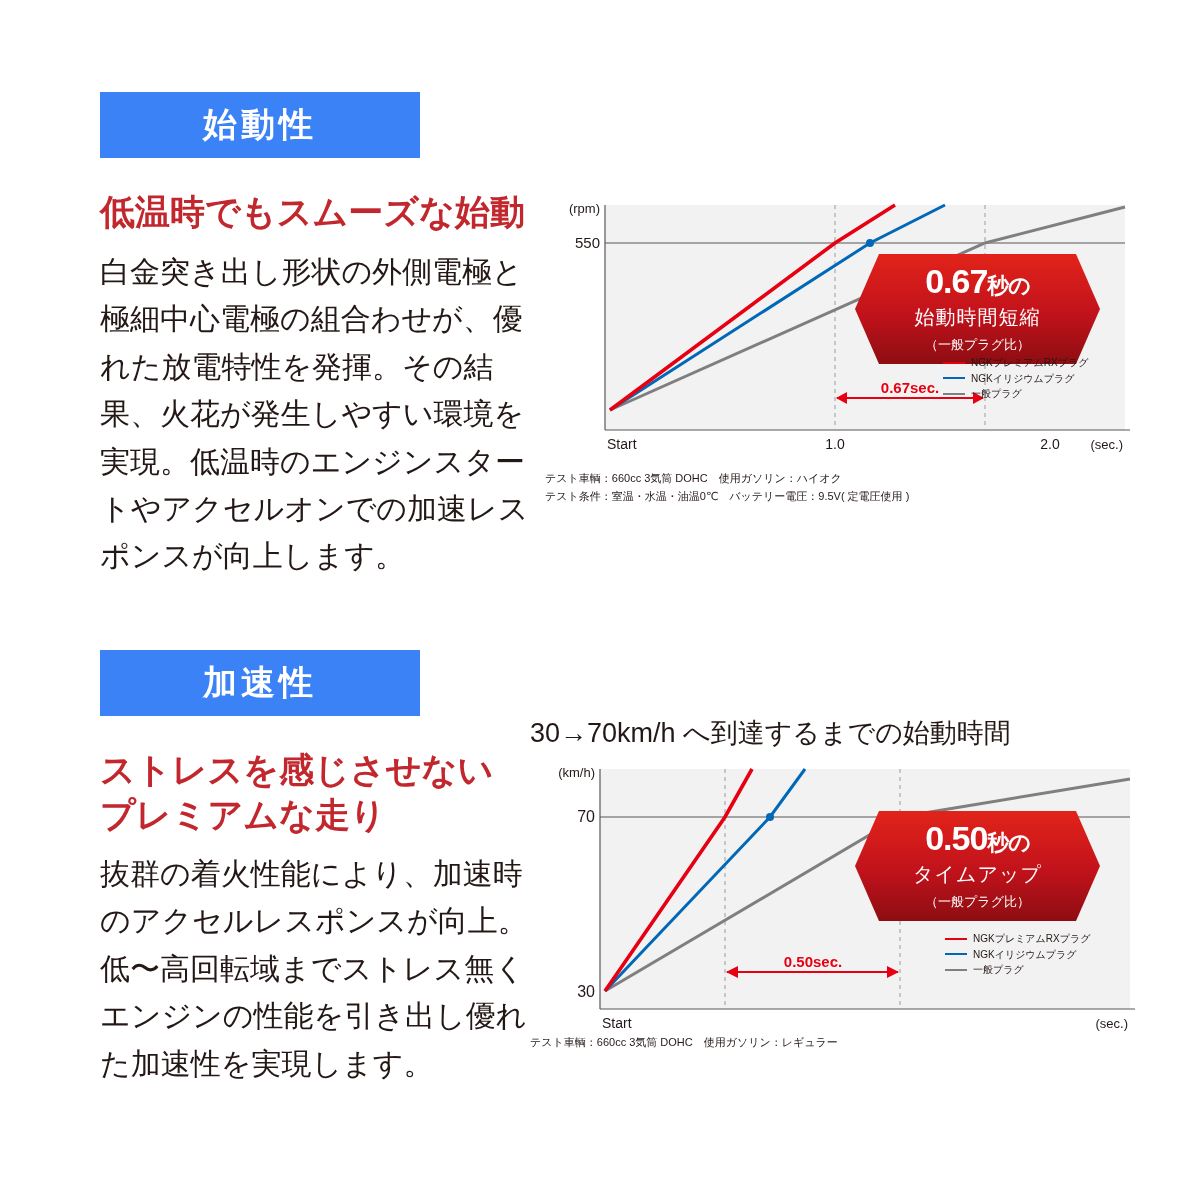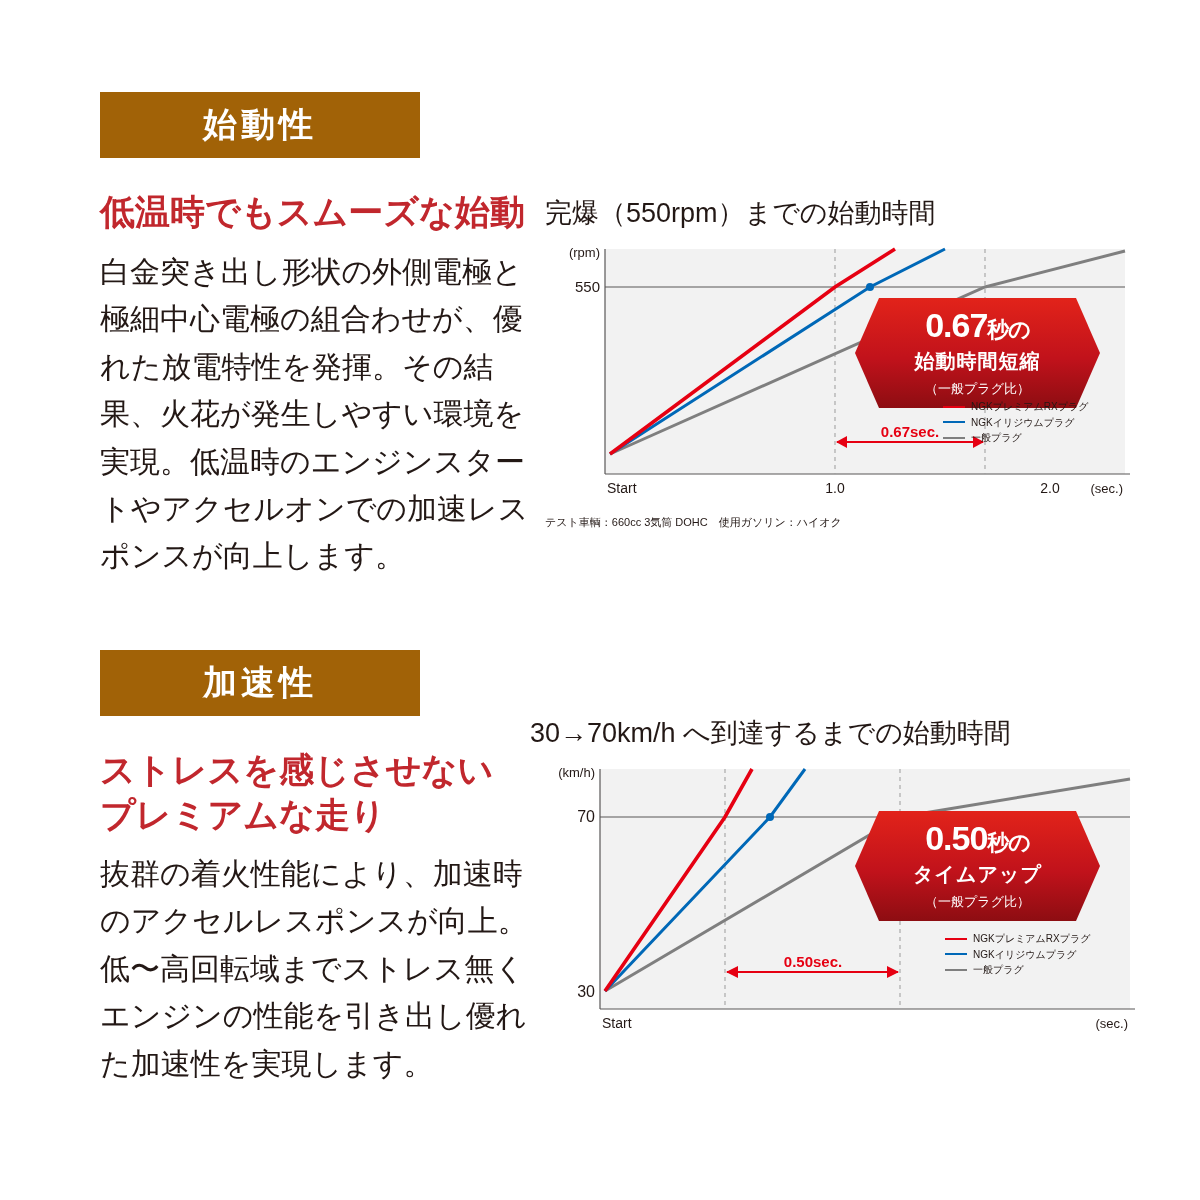--- a/index.html
+++ b/index.html
@@ -16,21 +16,21 @@
   
   .section { position: absolute; left: 0; width: 1200px; }
   #section-start { top: 60px; }
   #section-accel { top: 620px; }
 
   .badge {
     position: absolute;
     left: 100px;
     width: 320px;
     height: 66px;
-    background: #a16207;
+    background: #3b82f6;
     color: #ffffff;
     font-size: 34px;
     font-weight: bold;
     letter-spacing: 4px;
     display: flex;
     align-items: center;
     justify-content: center;
   }
   #badge-start { top: 32px; }
   #badge-accel { top: 30px; font-family: Liberation Serif, serif; }
@@ -104,21 +104,21 @@
   }
   .callout .big {
     font-size: 34px;
     font-weight: bold;
     line-height: 1;
     letter-spacing: -1px;
   }
   .callout .big .unit { font-size: 22px; }
   .callout .mid {
     font-size: 20px;
-    font-weight: bold;
+    font-weight: normal;
     margin-top: 6px;
     letter-spacing: 1px;
   }
   .callout .small {
     font-size: 13px;
     margin-top: 5px;
   }
 
   .legend {
     position: absolute;
@@ -145,21 +145,20 @@
 
   <div class="section" id="section-start">
 
     <div class="badge" id="badge-start">始動性</div>
 
     <div class="lead" id="lead-start">低温時でもスムーズな始動</div>
 
     <div class="body-text" id="body-start">白金突き出し形状の外側電極と極細中心電極の組合わせが、優れた放電特性を発揮。その結果、火花が発生しやすい環境を実現。低温時のエンジンスタートやアクセルオンでの加速レスポンスが向上します。</div>
 
     <div class="chart-wrap" id="chart-start">
-      <div class="chart-title">完爆（550rpm）までの始動時間</div>
 
       <div class="plot">
         <svg width="600" height="265" viewBox="0 0 600 265">
 
           <rect x="60" y="10" width="520" height="225" fill="#f2f2f2" stroke="none"></rect>
 
           <line x1="60" y1="10" x2="60" y2="235" stroke="#595757" stroke-width="1.2"></line>
           <line x1="60" y1="235" x2="585" y2="235" stroke="#595757" stroke-width="1.2"></line>
 
           <line x1="60" y1="48" x2="580" y2="48" stroke="#595757" stroke-width="1.2"></line>
@@ -222,20 +221,21 @@
           </div>
           <div class="row">
             <span class="swatch sw-gray"></span>
             <span>一般プラグ</span>
           </div>
         </div>
       </div>
 
       <div class="caption">
         <div>テスト車輌：660cc 3気筒 DOHC　使用ガソリン：ハイオク</div>
+        <div>テスト条件：室温・水温・油温0℃　バッテリー電圧：9.5V( 定電圧使用 )</div>
       </div>
     </div>
   </div>
 
   <div class="section" id="section-accel">
 
     <div class="badge" id="badge-accel">加速性</div>
 
     <div class="lead" id="lead-accel" style="white-space:pre-line;">ストレスを感じさせない
 プレミアムな走り</div>
@@ -309,17 +309,18 @@
             <span>NGKイリジウムプラグ</span>
           </div>
           <div class="row">
             <span class="swatch sw-gray"></span>
             <span>一般プラグ</span>
           </div>
         </div>
       </div>
 
       <div class="caption">
+        <div>テスト車輌：660cc 3気筒 DOHC　使用ガソリン：レギュラー</div>
       </div>
     </div>
   </div>
 
 </div>
 
 </body></html>

